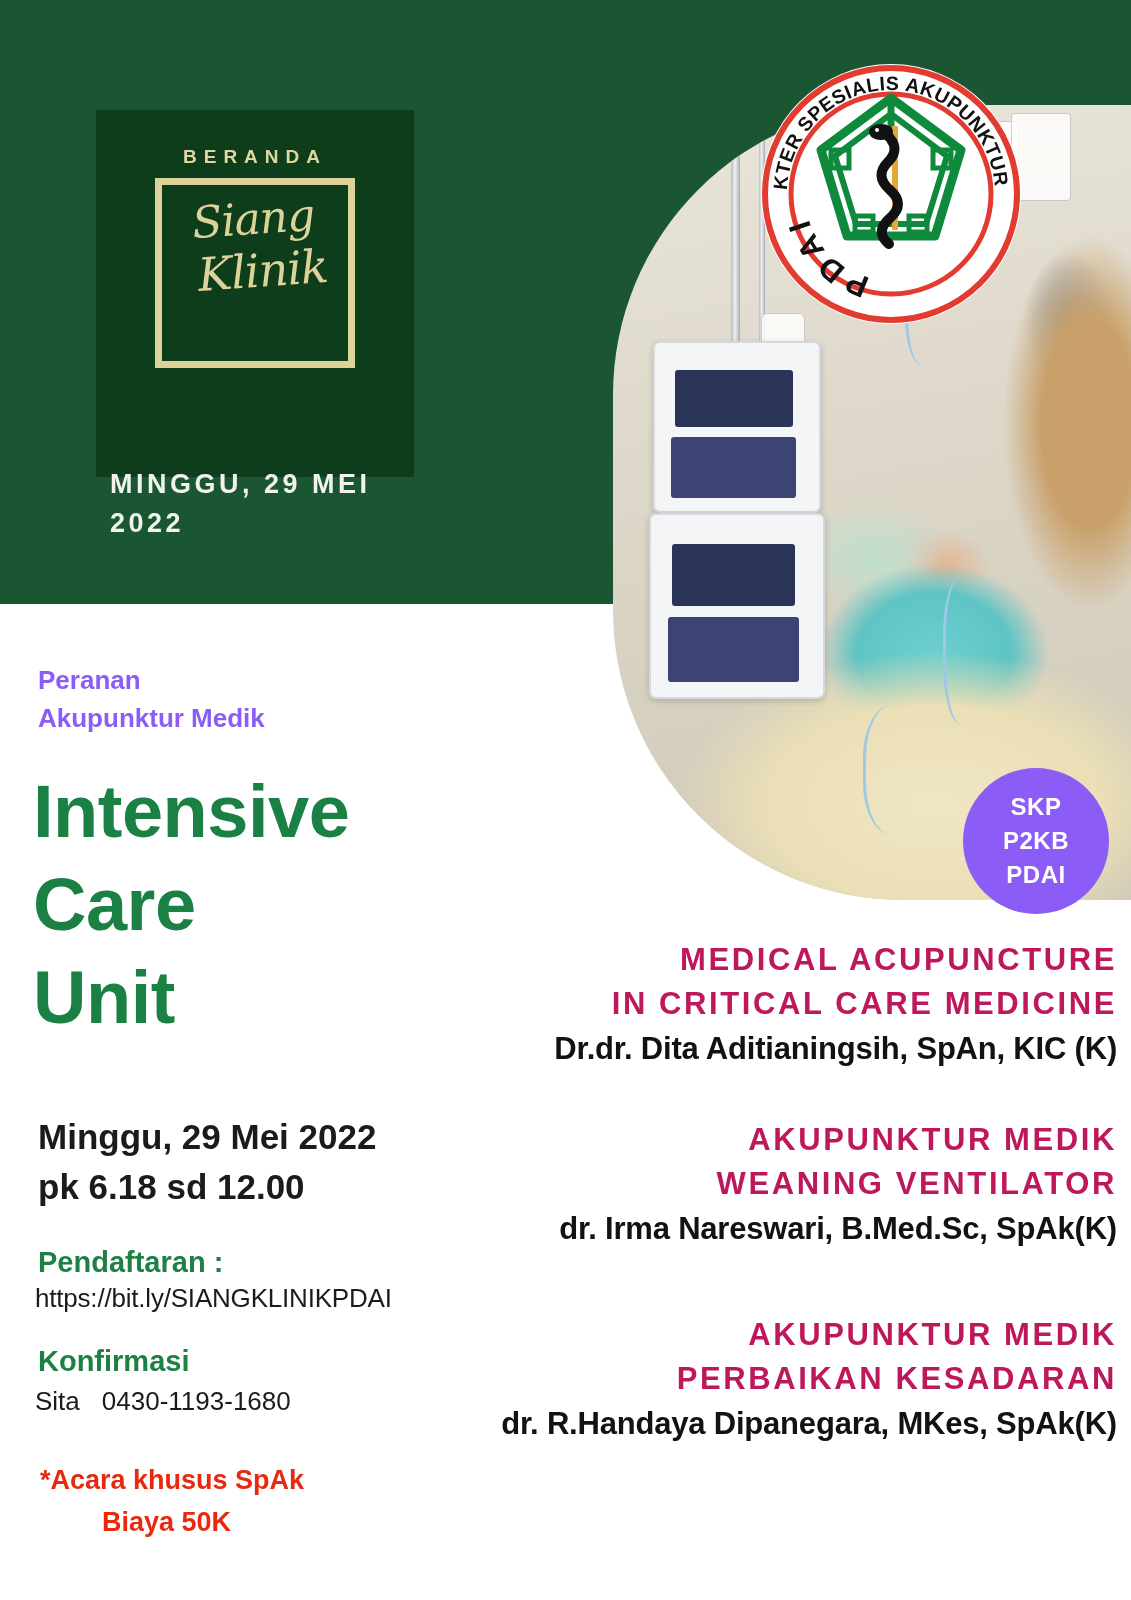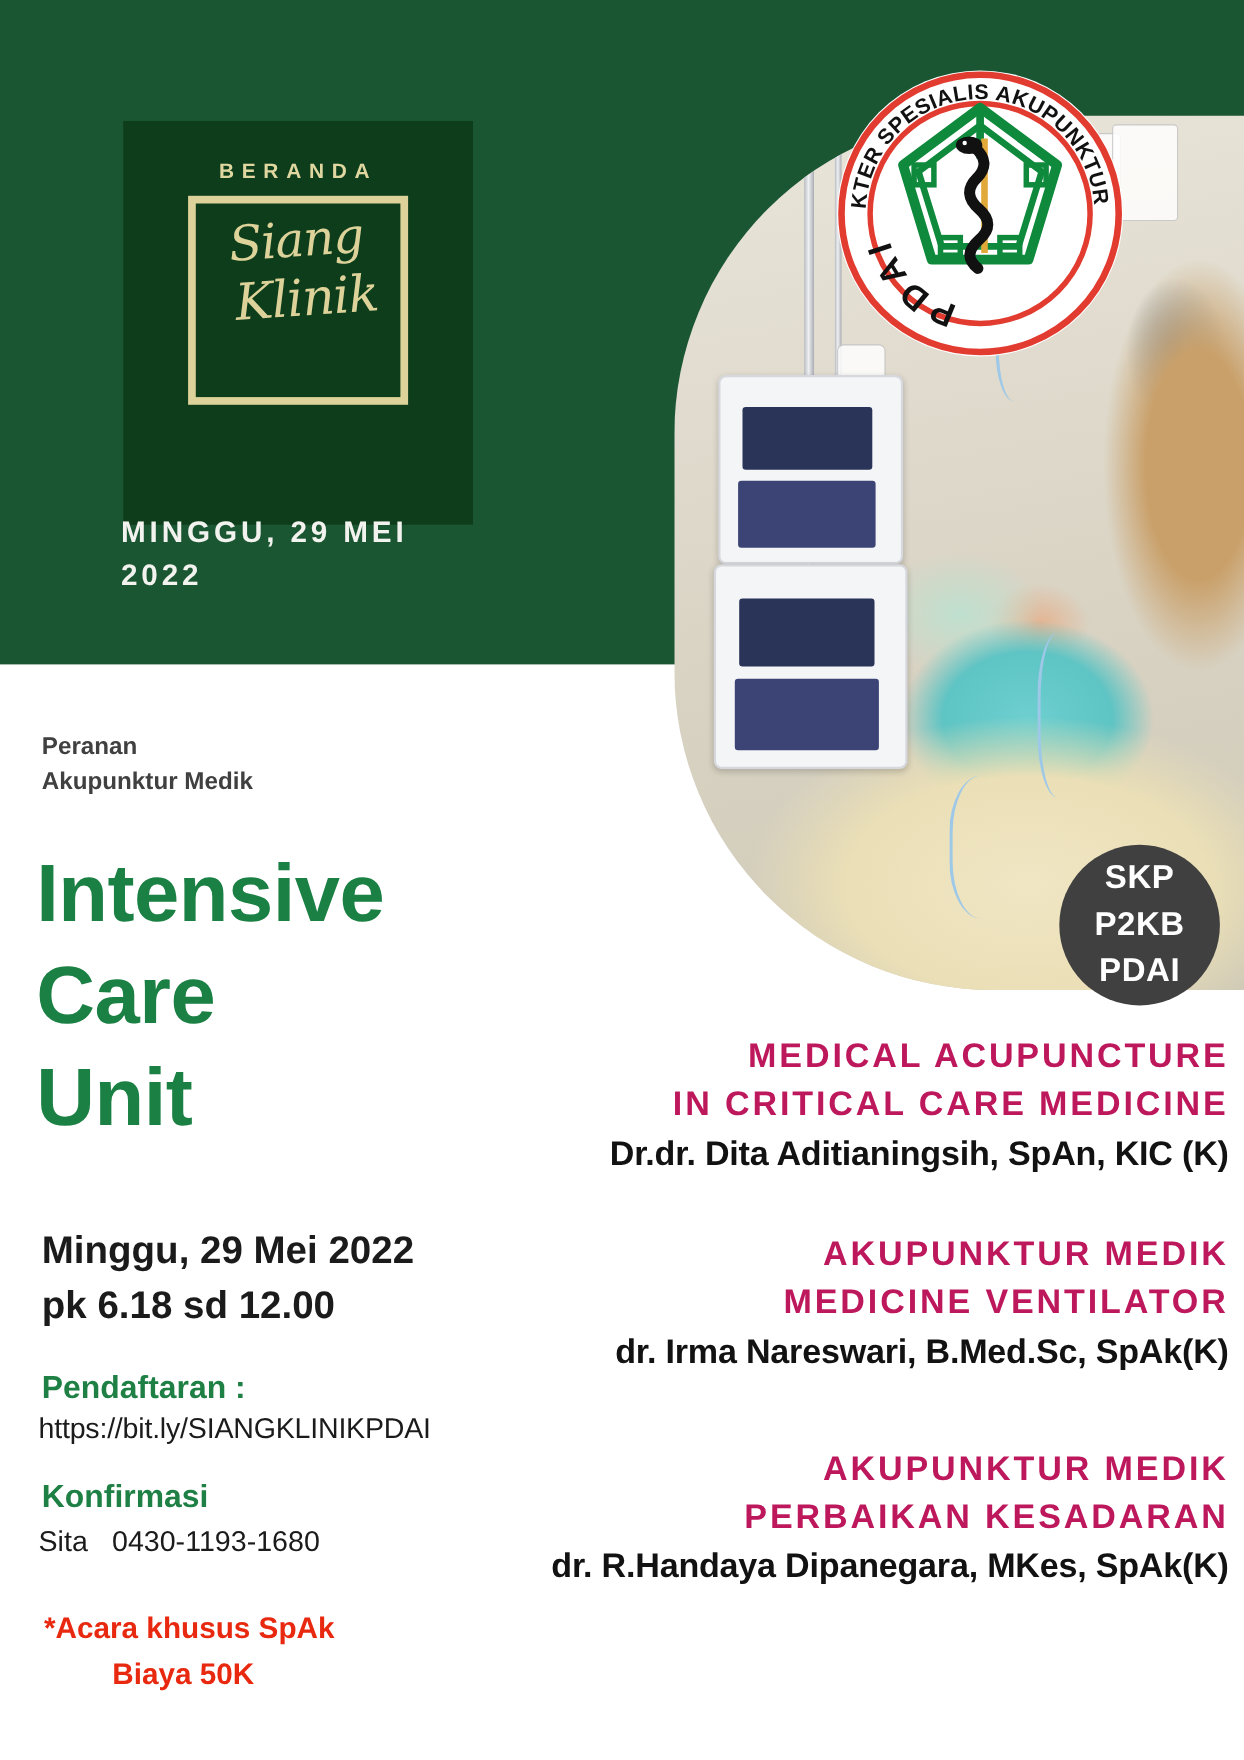--- a/index.html
+++ b/index.html
@@ -19,21 +19,21 @@
   .header-band{
     position:absolute;
     left:0; top:0;
     width:1131px; height:604px;
     background:#1b5632;
   }
 
   
   .brand-box{
     position:absolute;
-    left:112px; top:110px;
+    left:96px; top:110px;
     width:318px; height:367px;
     background:#0d3d1b;
     box-sizing:border-box;
   }
   .brand-beranda{
     position:absolute;
     left:0; top:36px; width:100%;
     text-align:center;
     color:#e0d6a0;
     font-size:19px;
@@ -150,39 +150,39 @@
     left:755px; top:58px;
     width:272px; height:272px;
   }
 
   
   .skp-badge{
     position:absolute;
     left:963px; top:768px;
     width:146px; height:146px;
     border-radius:50%;
-    background:#404040;
+    background:#8b5cf6;
     color:#ffffff;
     display:flex;
     flex-direction:column;
     align-items:center;
     justify-content:center;
-    font-size:30px;
+    font-size:24px;
     font-weight:700;
     line-height:1.42;
     letter-spacing:.5px;
   }
 
   
   .kicker{
     position:absolute;
     left:38px; top:662px;
     width:420px;
-    color:#404040;
-    font-size:22px;
+    color:#8b5cf6;
+    font-size:26px;
     font-weight:700;
     line-height:1.45;
   }
   .bigtitle{
     position:absolute;
     left:33px; top:765px;
     width:460px;
     color:#1a8043;
     font-size:74px;
     font-weight:700;
@@ -375,21 +375,21 @@
     <div class="topic">
       <div>MEDICAL ACUPUNCTURE</div>
       <div>IN CRITICAL CARE MEDICINE</div>
     </div>
     <div class="speaker">Dr.dr. Dita Aditianingsih, SpAn, KIC (K)</div>
   </div>
 
   <div class="session" id="session-1">
     <div class="topic">
       <div>AKUPUNKTUR MEDIK</div>
-      <div>MEDICINE VENTILATOR</div>
+      <div>WEANING VENTILATOR</div>
     </div>
     <div class="speaker">dr. Irma Nareswari, B.Med.Sc, SpAk(K)</div>
   </div>
 
   <div class="session" id="session-2">
     <div class="topic">
       <div>AKUPUNKTUR MEDIK</div>
       <div>PERBAIKAN KESADARAN</div>
     </div>
     <div class="speaker">dr. R.Handaya Dipanegara, MKes, SpAk(K)</div>

